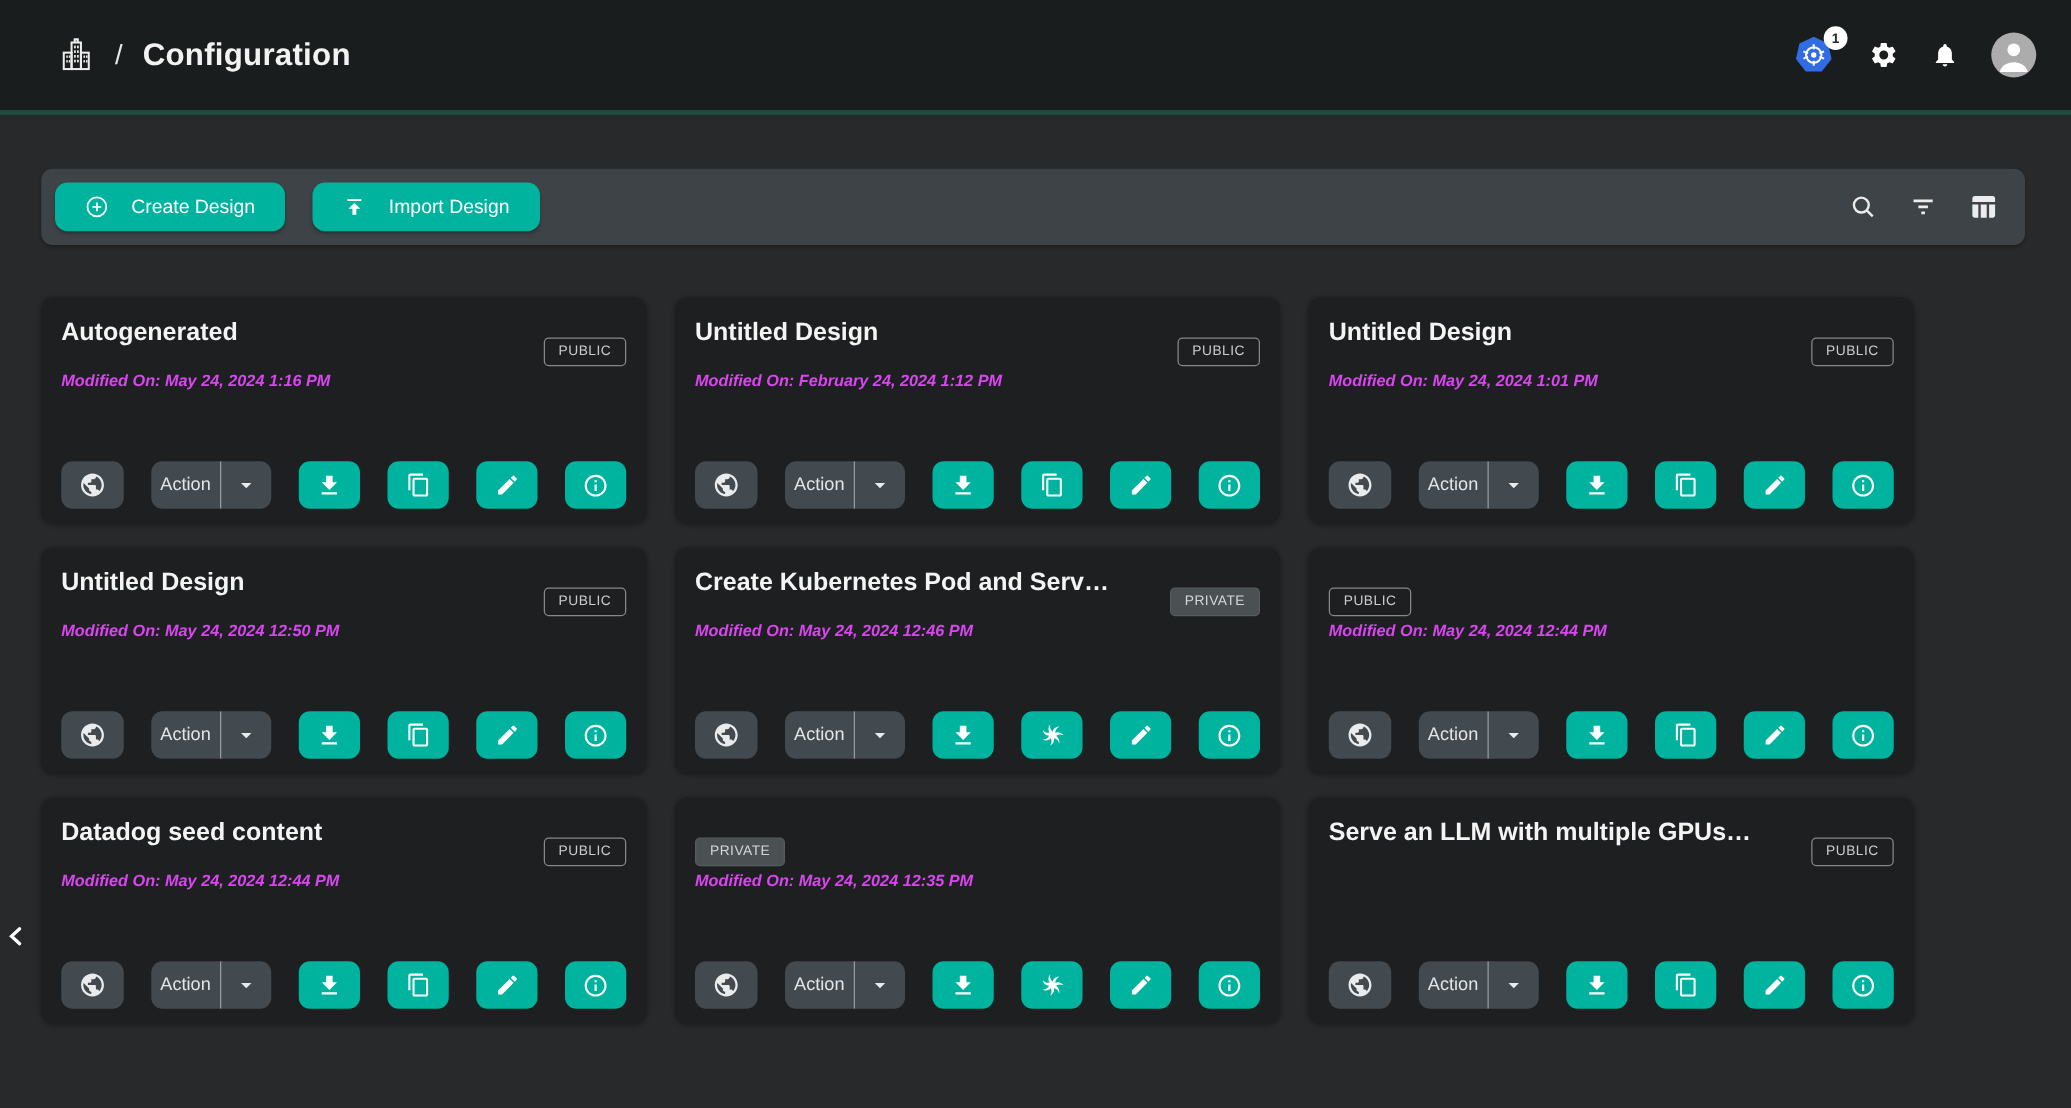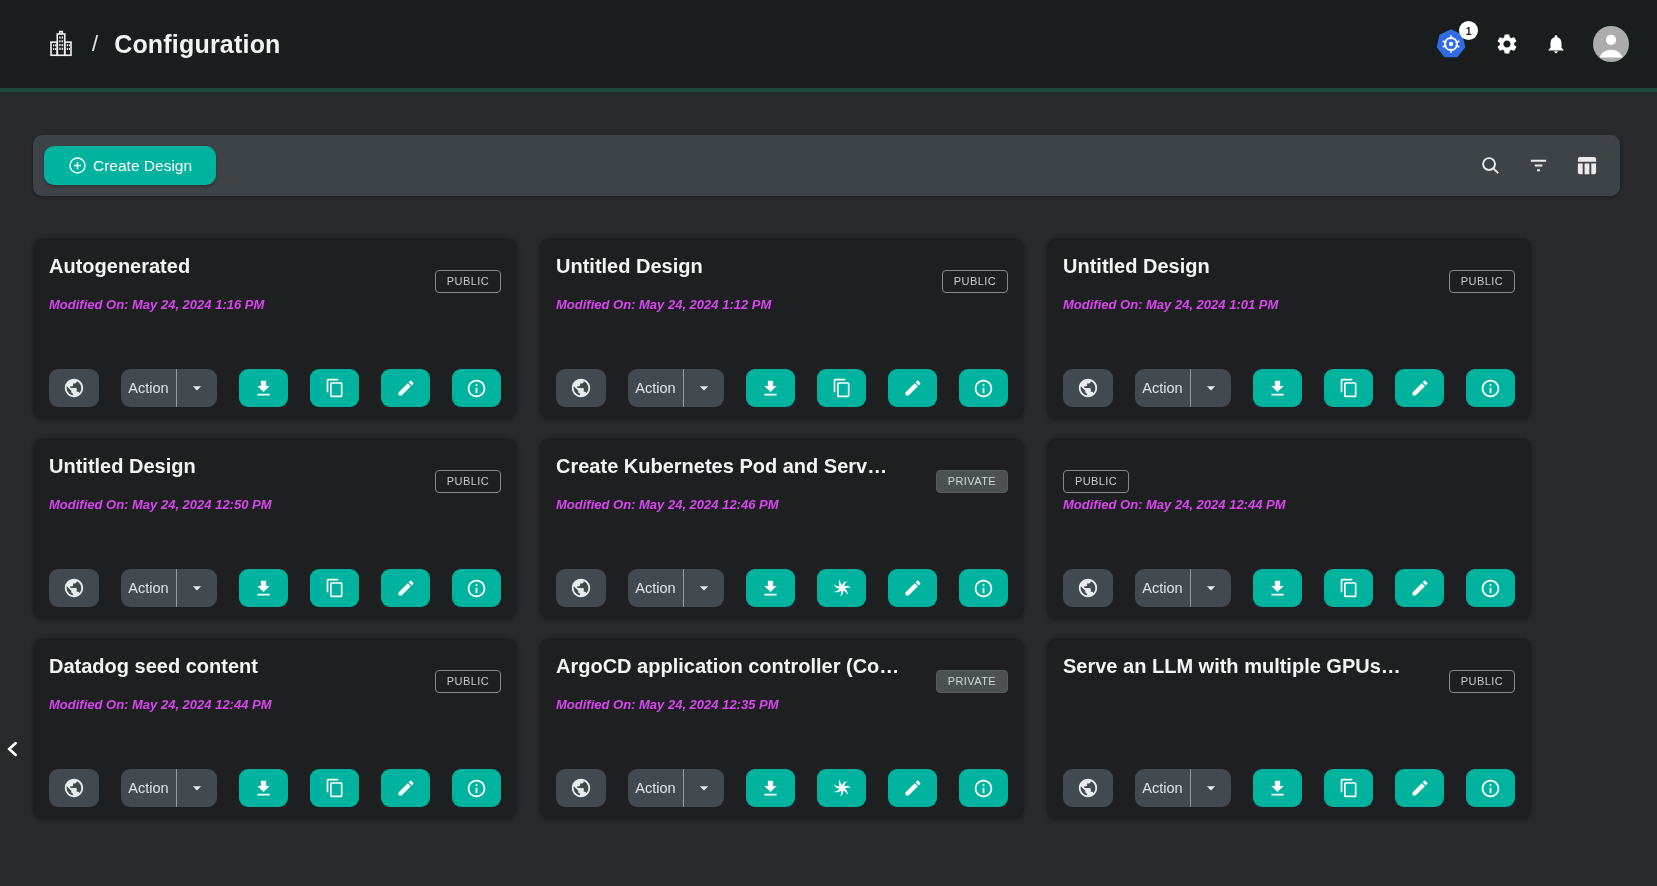--- a/index.html
+++ b/index.html
@@ -47,21 +47,21 @@
     border-radius: 9px;
     display: flex;
     align-items: center;
     padding: 0 22px 0 11px;
     box-shadow: 0 1px 3px rgba(0,0,0,.3);
   }
   .btn-primary {
     background: #00B39F; border: none; border-radius: 10px;
     height: 39px; padding: 0 24px;
     color: #FFFFFF; font-size: 15.5px; font-family: "Liberation Sans", sans-serif;
-    display: flex; align-items: center; gap: 6px;
+    display: flex; align-items: center; gap: 18px;
     cursor: pointer; box-shadow: 0 2px 3px rgba(0,0,0,.25);
   }
   .btn-primary + .btn-primary { margin-left: 22px; }
   .toolbar-right { margin-left: auto; display: flex; align-items: center; gap: 25px; }
 
   
   .grid {
     margin: 42px 0 0 33px;
     width: 1498px;
     display: grid;
@@ -191,20 +191,26 @@
 </header>
 
 <div class="toolbar">
   <button class="btn-primary">
     <svg width="19" height="19" viewBox="0 0 24 24" fill="none" stroke="#FFFFFF" stroke-width="1.8">
       <circle cx="12" cy="12" r="9.5"></circle>
       <path d="M12 7.5v9M7.5 12h9"></path>
     </svg>
     <span>Create Design</span>
   </button>
+  <button class="btn-primary">
+    <svg width="19" height="19" viewBox="0 0 24 24" fill="#FFFFFF">
+      <path d="M5 4v2h14V4H5zm7 4-6 6h4v6h4v-6h4l-6-6z"></path>
+    </svg>
+    <span>Import Design</span>
+  </button>
 
   <div class="toolbar-right">
     <button class="icon-btn">
       <svg width="23" height="23" viewBox="0 0 24 24" fill="none" stroke="#ECECEC" stroke-width="2">
         <circle cx="10.5" cy="10.5" r="6.2"></circle>
         <path d="M15.2 15.2 20 20"></path>
       </svg>
     </button>
     <button class="icon-btn">
       <svg width="23" height="23" viewBox="0 0 24 24" fill="none" stroke="#ECECEC" stroke-width="2.2">
@@ -263,21 +269,21 @@
         </svg>
       </button>
     </div>
   </article>
 
   <article class="card">
     <div class="card-head">
       <h3 class="card-title">Untitled Design</h3>
       <span class="badge badge-public">PUBLIC</span>
     </div>
-    <p class="card-modified">Modified On: May 24, 2024 1:12 PM</p>
+    <p class="card-modified">Modified On: February 24, 2024 1:12 PM</p>
     <div class="card-actions">
       <button class="btn btn-dark btn-globe">
         <svg width="22" height="22" viewBox="0 0 24 24" fill="#E9EBEC">
           <path d="M12 2C6.48 2 2 6.48 2 12s4.48 10 10 10 10-4.48 10-10S17.52 2 12 2zM11 19.93c-3.95-.49-7-3.85-7-7.93 0-.62.08-1.21.21-1.79L9 15v1c0 1.1.9 2 2 2v1.93zm6.9-2.54c-.26-.81-1-1.39-1.9-1.39h-1v-3c0-.55-.45-1-1-1H8v-2h2c.55 0 1-.45 1-1V7h2c1.1 0 2-.9 2-2v-.41c2.93 1.19 5 4.06 5 7.41 0 2.08-.8 3.97-2.1 5.39z"></path>
         </svg>
       </button>
       <div class="btn btn-dark btn-split">
         <button class="split-label">Action</button>
         <span class="split-divider"></span>
         <button class="split-caret">
@@ -537,21 +543,20 @@
       <button class="btn btn-teal">
         <svg width="21" height="21" viewBox="0 0 24 24" fill="#FFFFFF">
           <path d="M11 7h2v2h-2zm0 4h2v6h-2zm1-9C6.48 2 2 6.48 2 12s4.48 10 10 10 10-4.48 10-10S17.52 2 12 2zm0 18c-4.41 0-8-3.59-8-8s3.59-8 8-8 8 3.59 8 8-3.59 8-8 8z"></path>
         </svg>
       </button>
     </div>
   </article>
 
   <article class="card">
     <div class="card-head">
-      <h3 class="card-title">ArgoCD application controller (Co…</h3>
       <span class="badge badge-private">PRIVATE</span>
     </div>
     <p class="card-modified">Modified On: May 24, 2024 12:35 PM</p>
     <div class="card-actions">
       <button class="btn btn-dark btn-globe">
         <svg width="22" height="22" viewBox="0 0 24 24" fill="#E9EBEC">
           <path d="M12 2C6.48 2 2 6.48 2 12s4.48 10 10 10 10-4.48 10-10S17.52 2 12 2zM11 19.93c-3.95-.49-7-3.85-7-7.93 0-.62.08-1.21.21-1.79L9 15v1c0 1.1.9 2 2 2v1.93zm6.9-2.54c-.26-.81-1-1.39-1.9-1.39h-1v-3c0-.55-.45-1-1-1H8v-2h2c.55 0 1-.45 1-1V7h2c1.1 0 2-.9 2-2v-.41c2.93 1.19 5 4.06 5 7.41 0 2.08-.8 3.97-2.1 5.39z"></path>
         </svg>
       </button>
       <div class="btn btn-dark btn-split">

